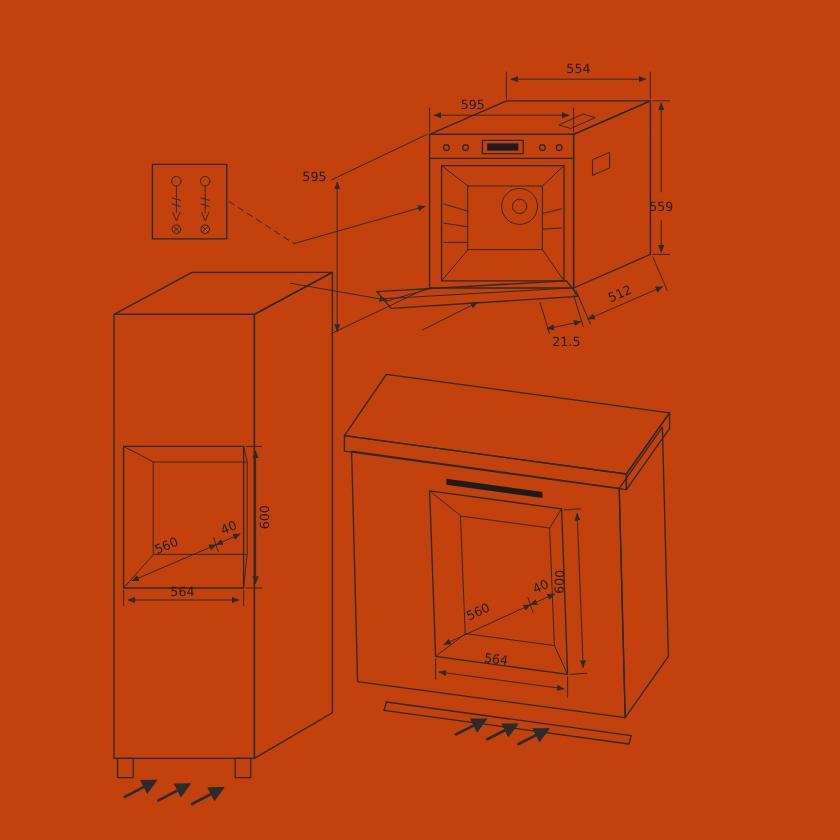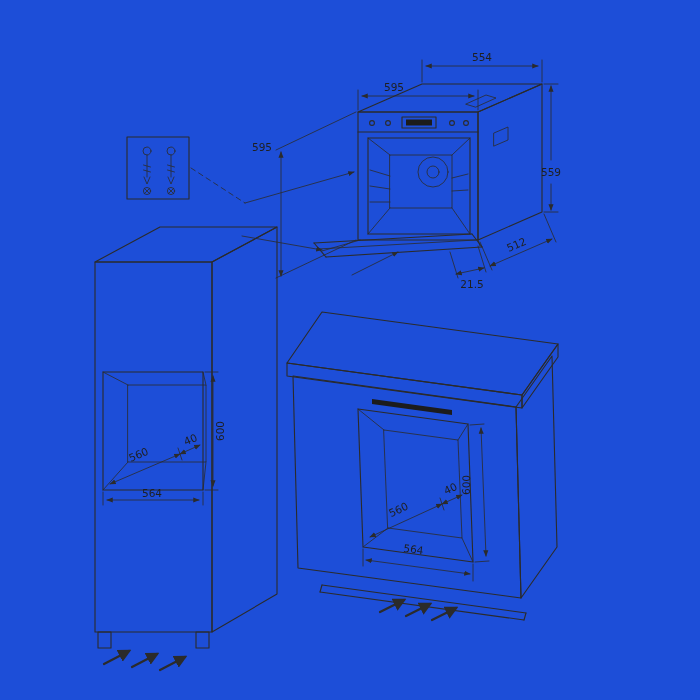--- a/index.html
+++ b/index.html
@@ -1,16 +1,16 @@
 <!DOCTYPE html>
 <html><head>
 <meta charset="utf-8">
 <style>
   html,body{margin:0;padding:0;background:#ffffff;}
-  .page{width:700px;height:700px;background:#1d4ed8;position:relative;overflow:hidden;}
+  .page{width:700px;height:700px;background:#c2410c;position:relative;overflow:hidden;}
   svg{display:block;}
   .stroke{stroke:#2b2b2b;fill:none;stroke-width:1.1;stroke-linejoin:round;stroke-linecap:round;}
   .thin{stroke-width:0.8;}
   .thick{stroke-width:2.2;}
   .dash{stroke-dasharray:5 4;}
   .dark{fill:#1c1c1c;stroke:none;}
   .mk{fill:#2b2b2b;stroke:none;}
   .t{font:10.5px "DejaVu Sans", sans-serif;fill:#1f1f1f;stroke:none;}
 </style>
 </head>

